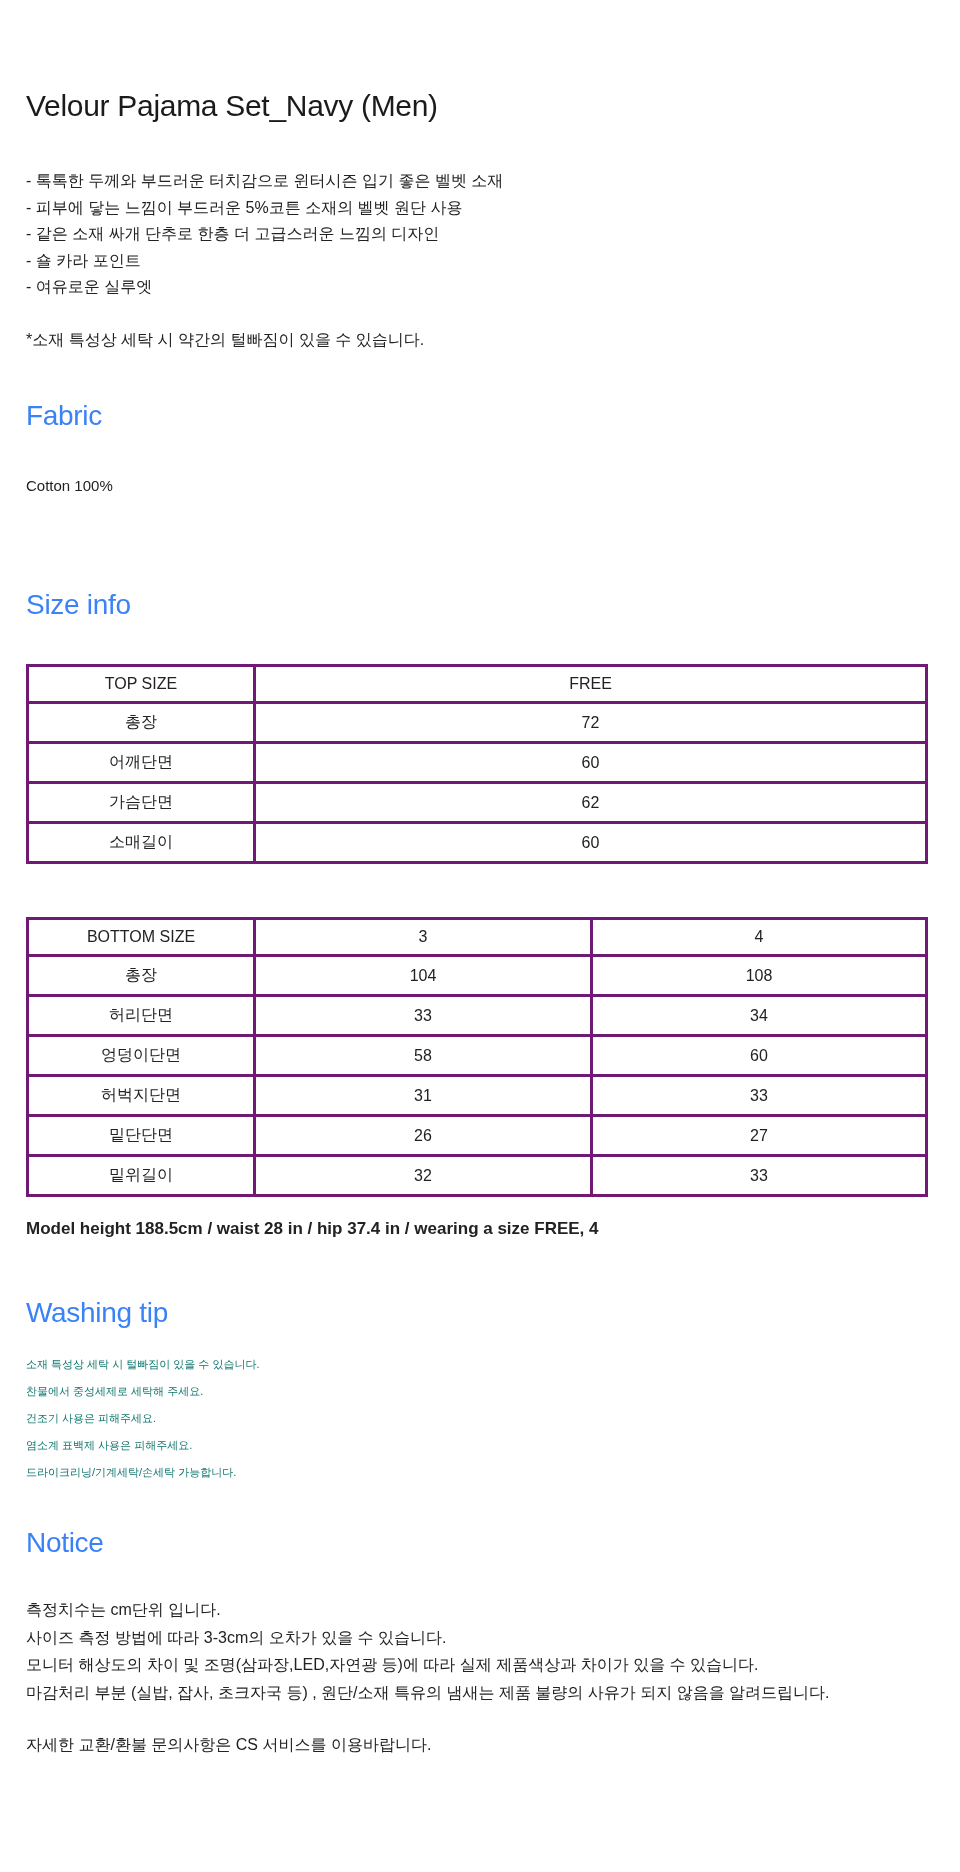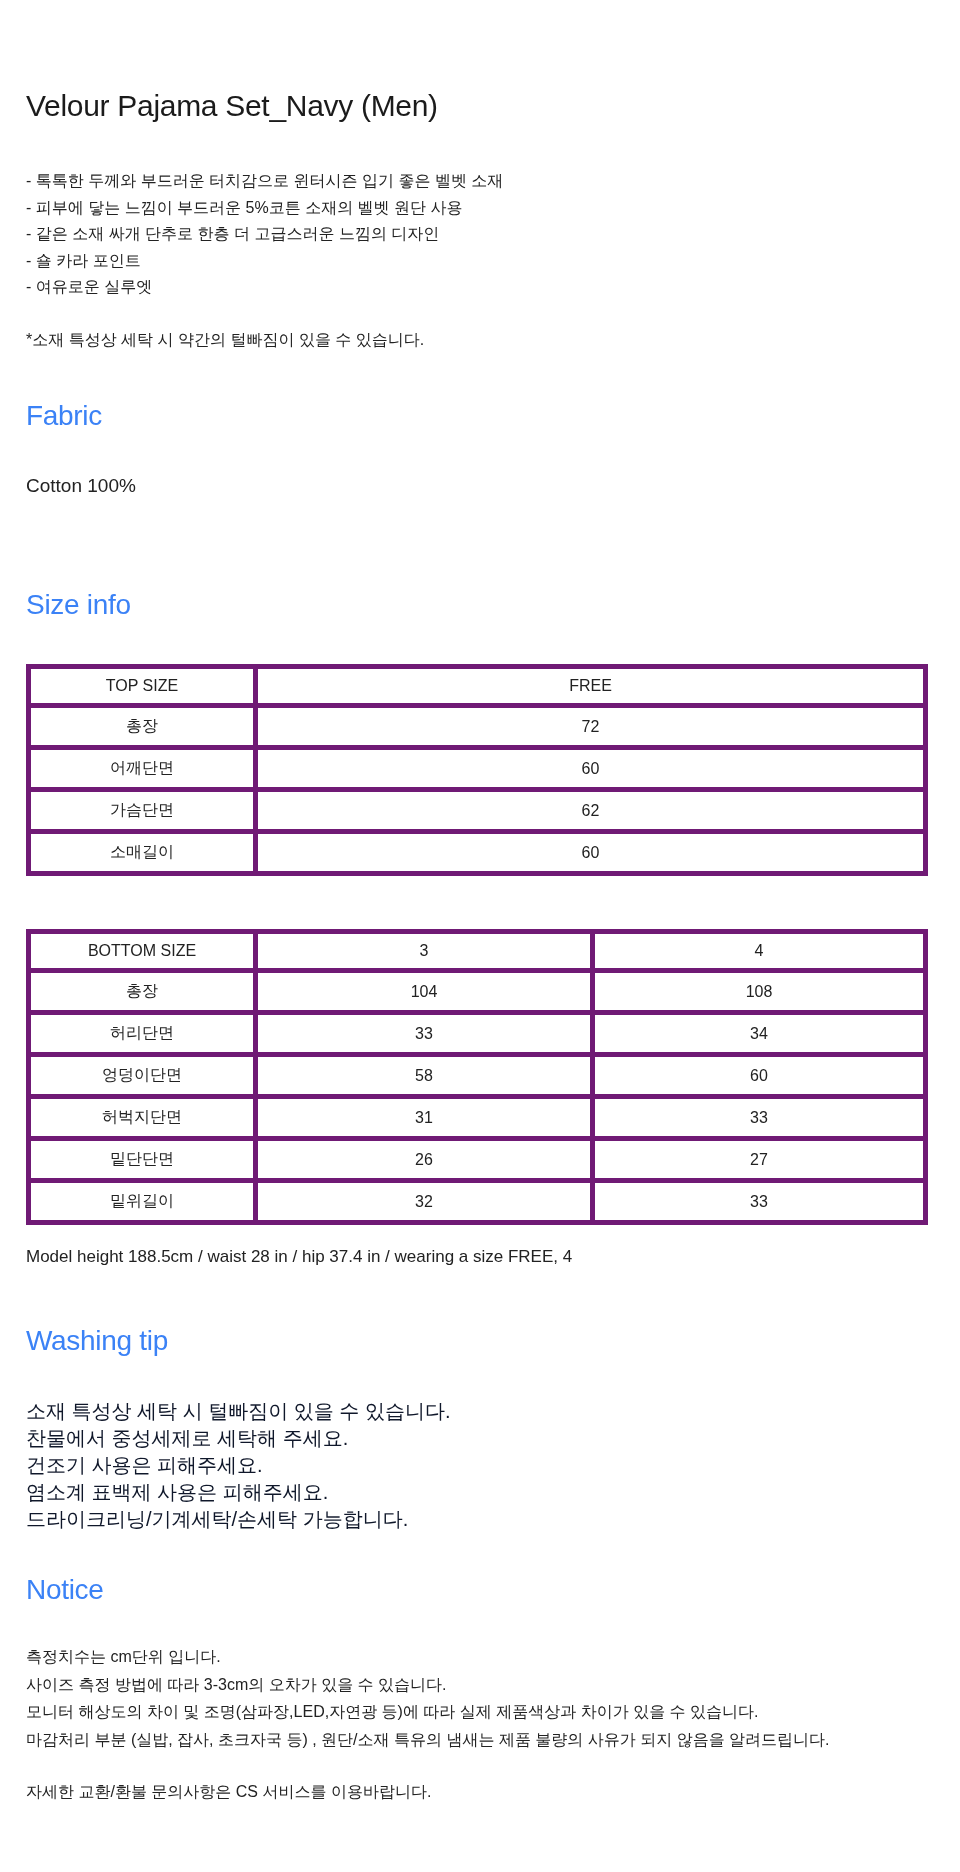--- a/index.html
+++ b/index.html
@@ -43,56 +43,57 @@
     margin: 0;
     font-size: 28px;
     line-height: 34px;
     font-weight: 400;
     letter-spacing: -0.3px;
     color: #3b82f6;
   }
   .fabric-heading { margin-top: 46px; }
   .fabric-value {
     margin-top: 40px;
-    font-size: 19px;
+    font-size: 15px;
     line-height: 26px;
     color: #222222;
   }
   .sizeinfo-heading { margin-top: 89px; }
   table.size-table {
     border-collapse: collapse;
     table-layout: fixed;
     width: 902px;
     font-size: 16px;
     color: #222222;
   }
   table.size-table td {
-    border: 5px solid #701a75;
+    border: 3px solid #701a75;
     text-align: center;
     vertical-align: middle;
     padding: 8px;
     height: 37px;
   }
   .top-table { margin-top: 42px; }
   .top-table td.label-col { width: 227px; }
   .bottom-table { margin-top: 53px; }
   .bottom-table td.label-col { width: 227px; }
   .bottom-table td.val-col-a { width: 337px; }
   .model-info {
     margin-top: 19px;
     font-size: 17px;
     line-height: 26px;
     color: #222222;
+    font-weight: bold;
   }
   .washing-heading { margin-top: 54px; }
   .washing-lines {
-    margin-top: 40px;
-    font-size: 20px;
+    margin-top: 21px;
+    font-size: 11px;
     line-height: 27px;
-    color: #0f172a;
+    color: #0f766e;
   }
   .notice-heading { margin-top: 40px; }
   .notice-lines {
     margin-top: 36px;
     font-size: 16px;
     line-height: 27.5px;
     color: #222222;
   }
   .cs-line {
     margin-top: 25px;

